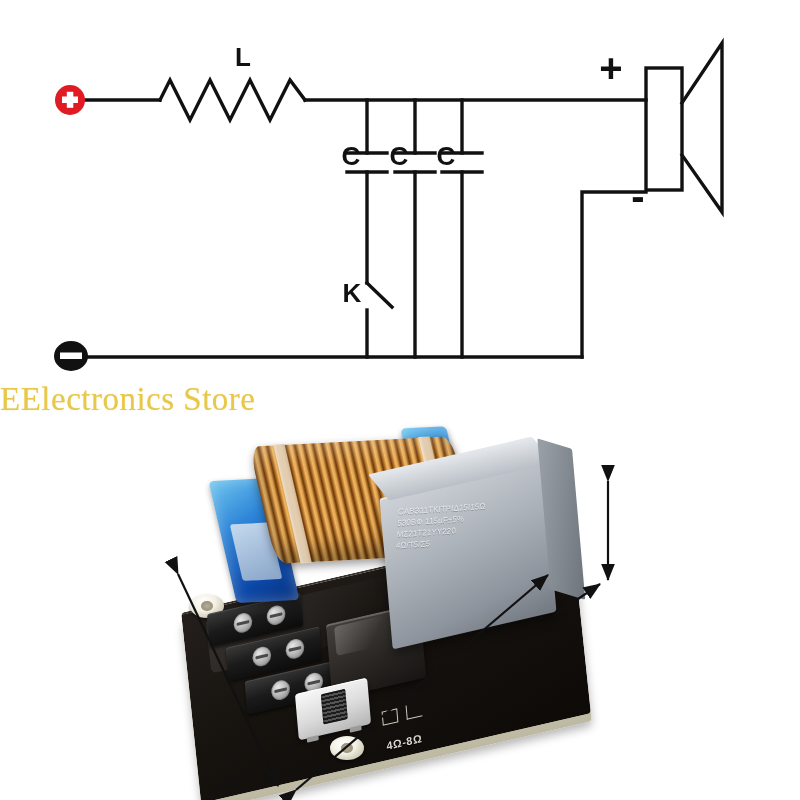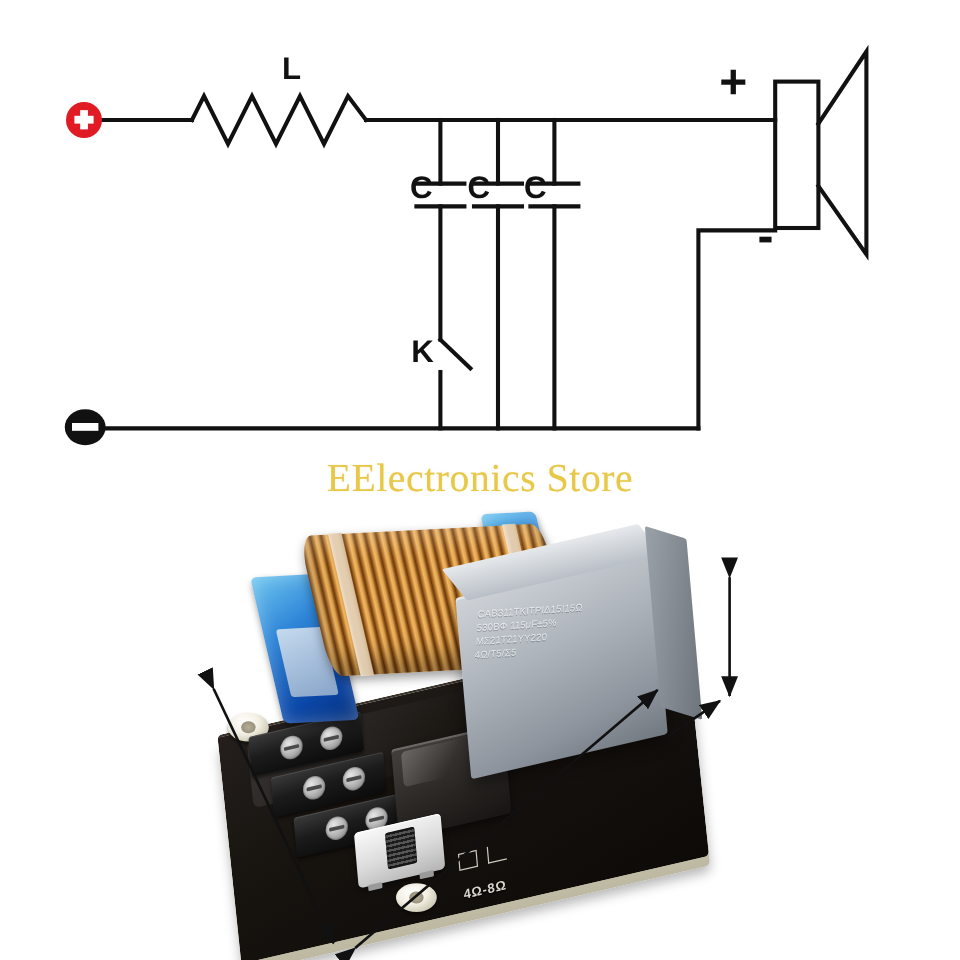--- a/index.html
+++ b/index.html
@@ -29,21 +29,20 @@
     font-weight: 700;
     fill: #111111;
   }
 
   
   #watermark {
     position: absolute;
     left: 0;
     top: 381px;
     width: 800px;
-    text-align: center;
     font-family: "Liberation Serif", serif;
     font-size: 33px;
     letter-spacing: 0.5px;
     color: #e8c84a;
     text-shadow: 0 0 1px rgba(230,195,60,0.55);
     pointer-events: none;
     z-index: 40;
   }
 
   

